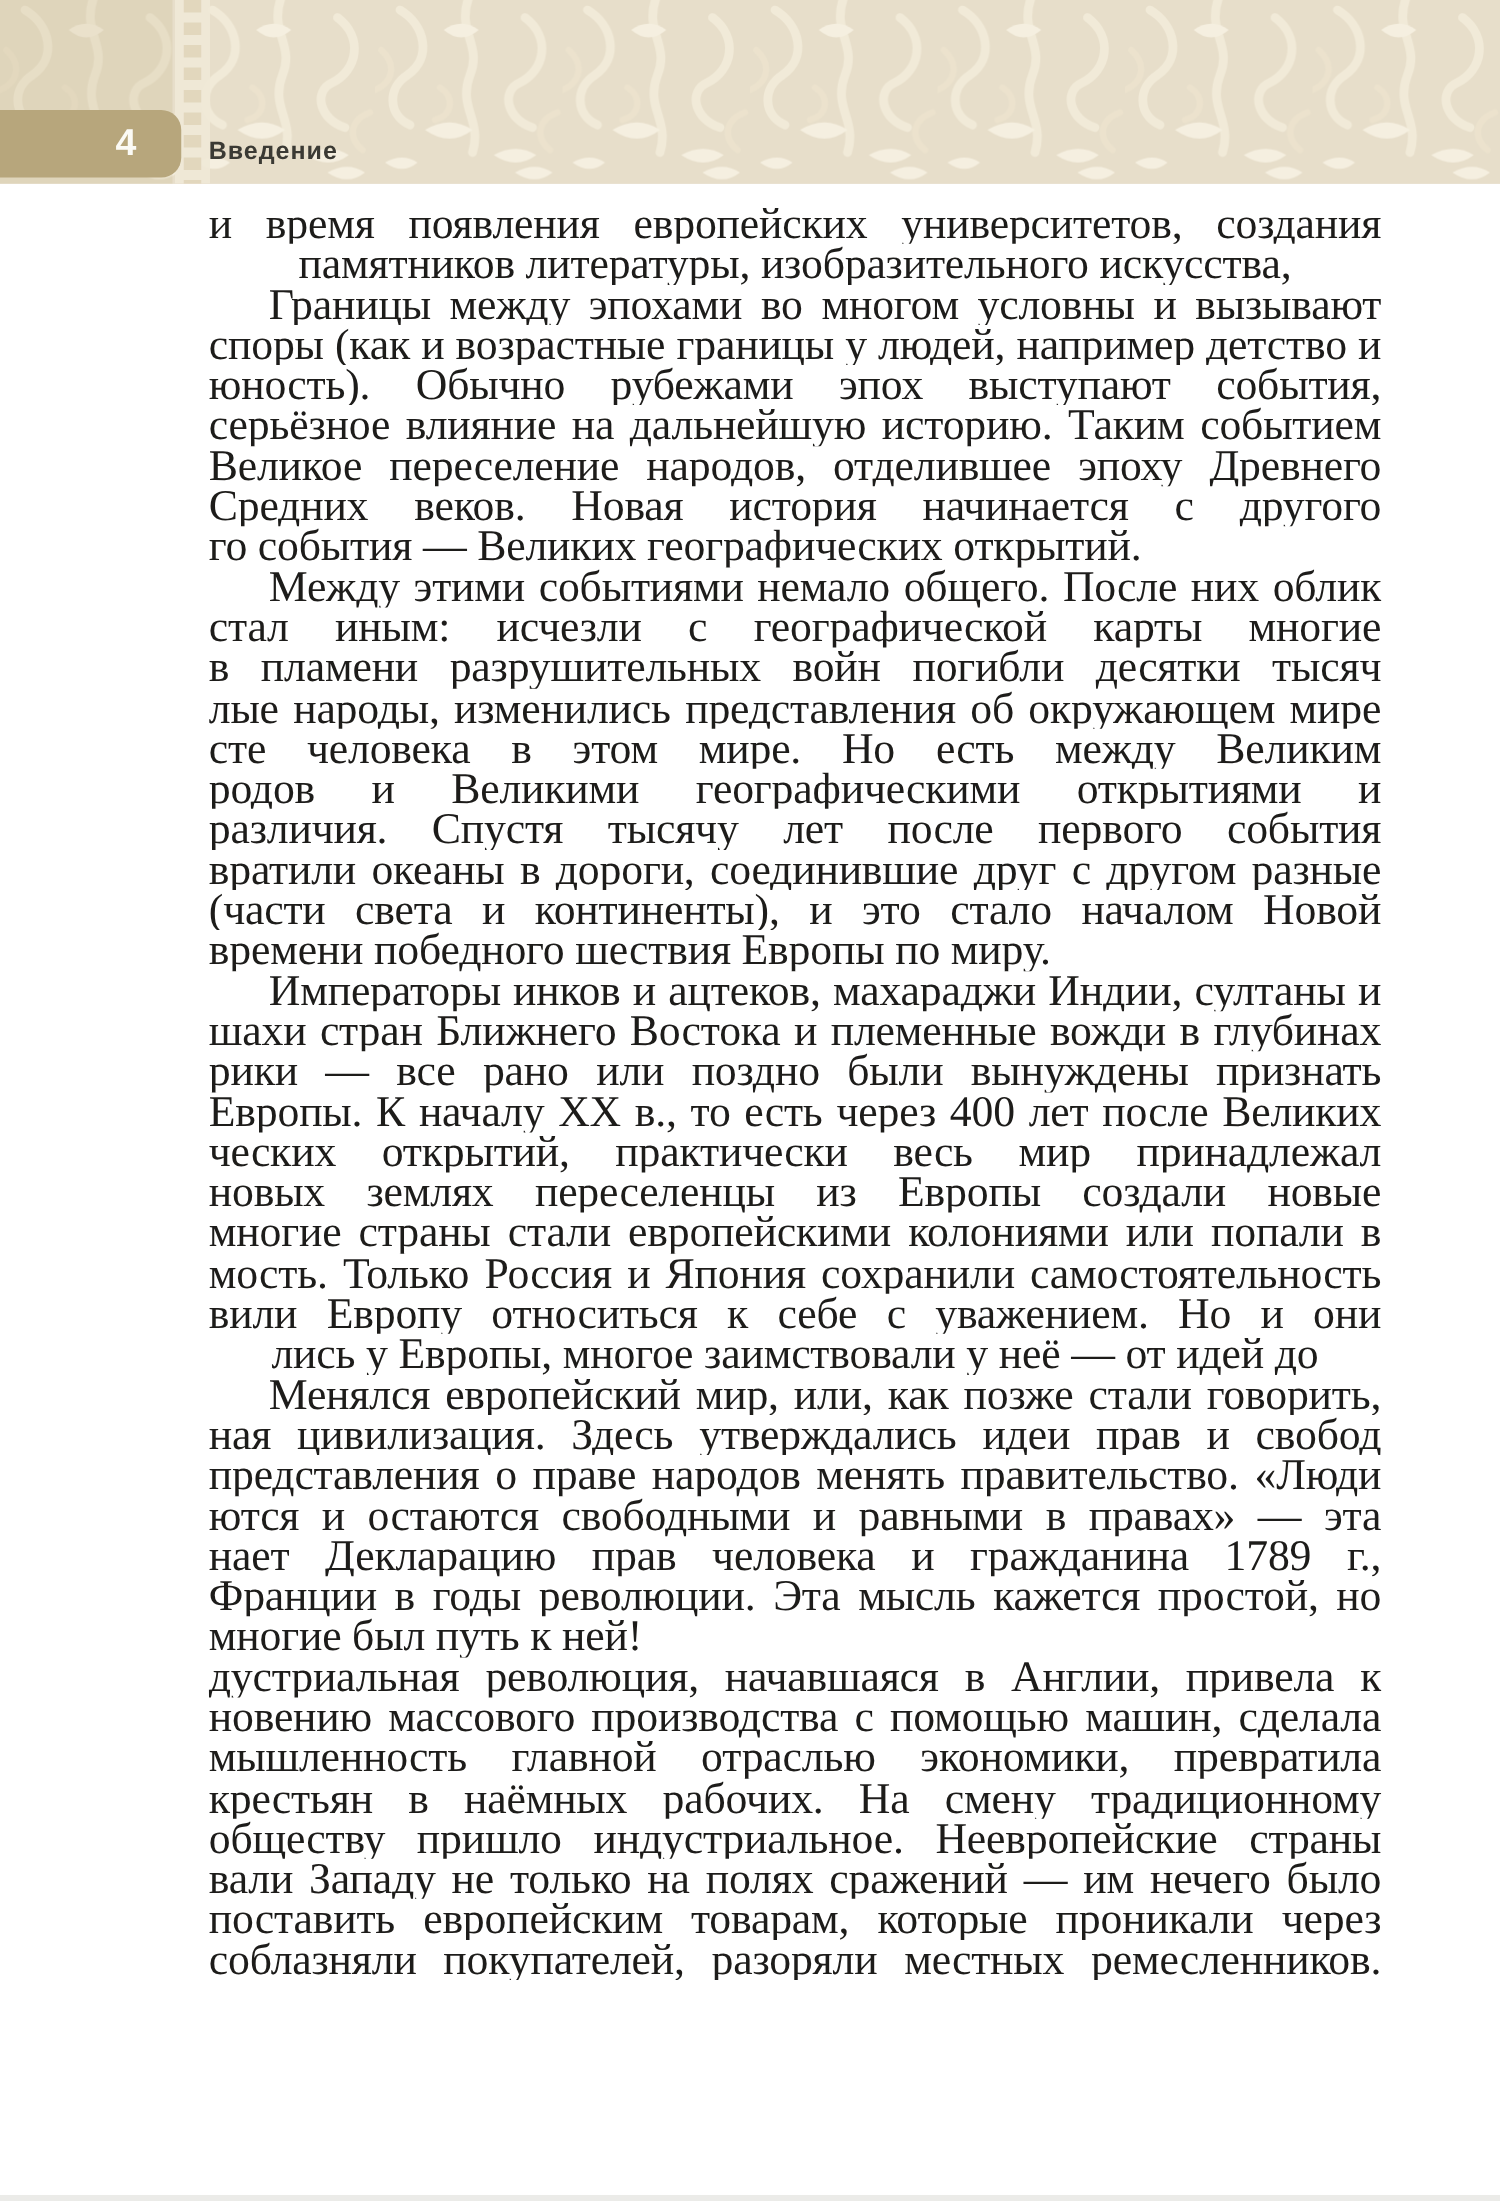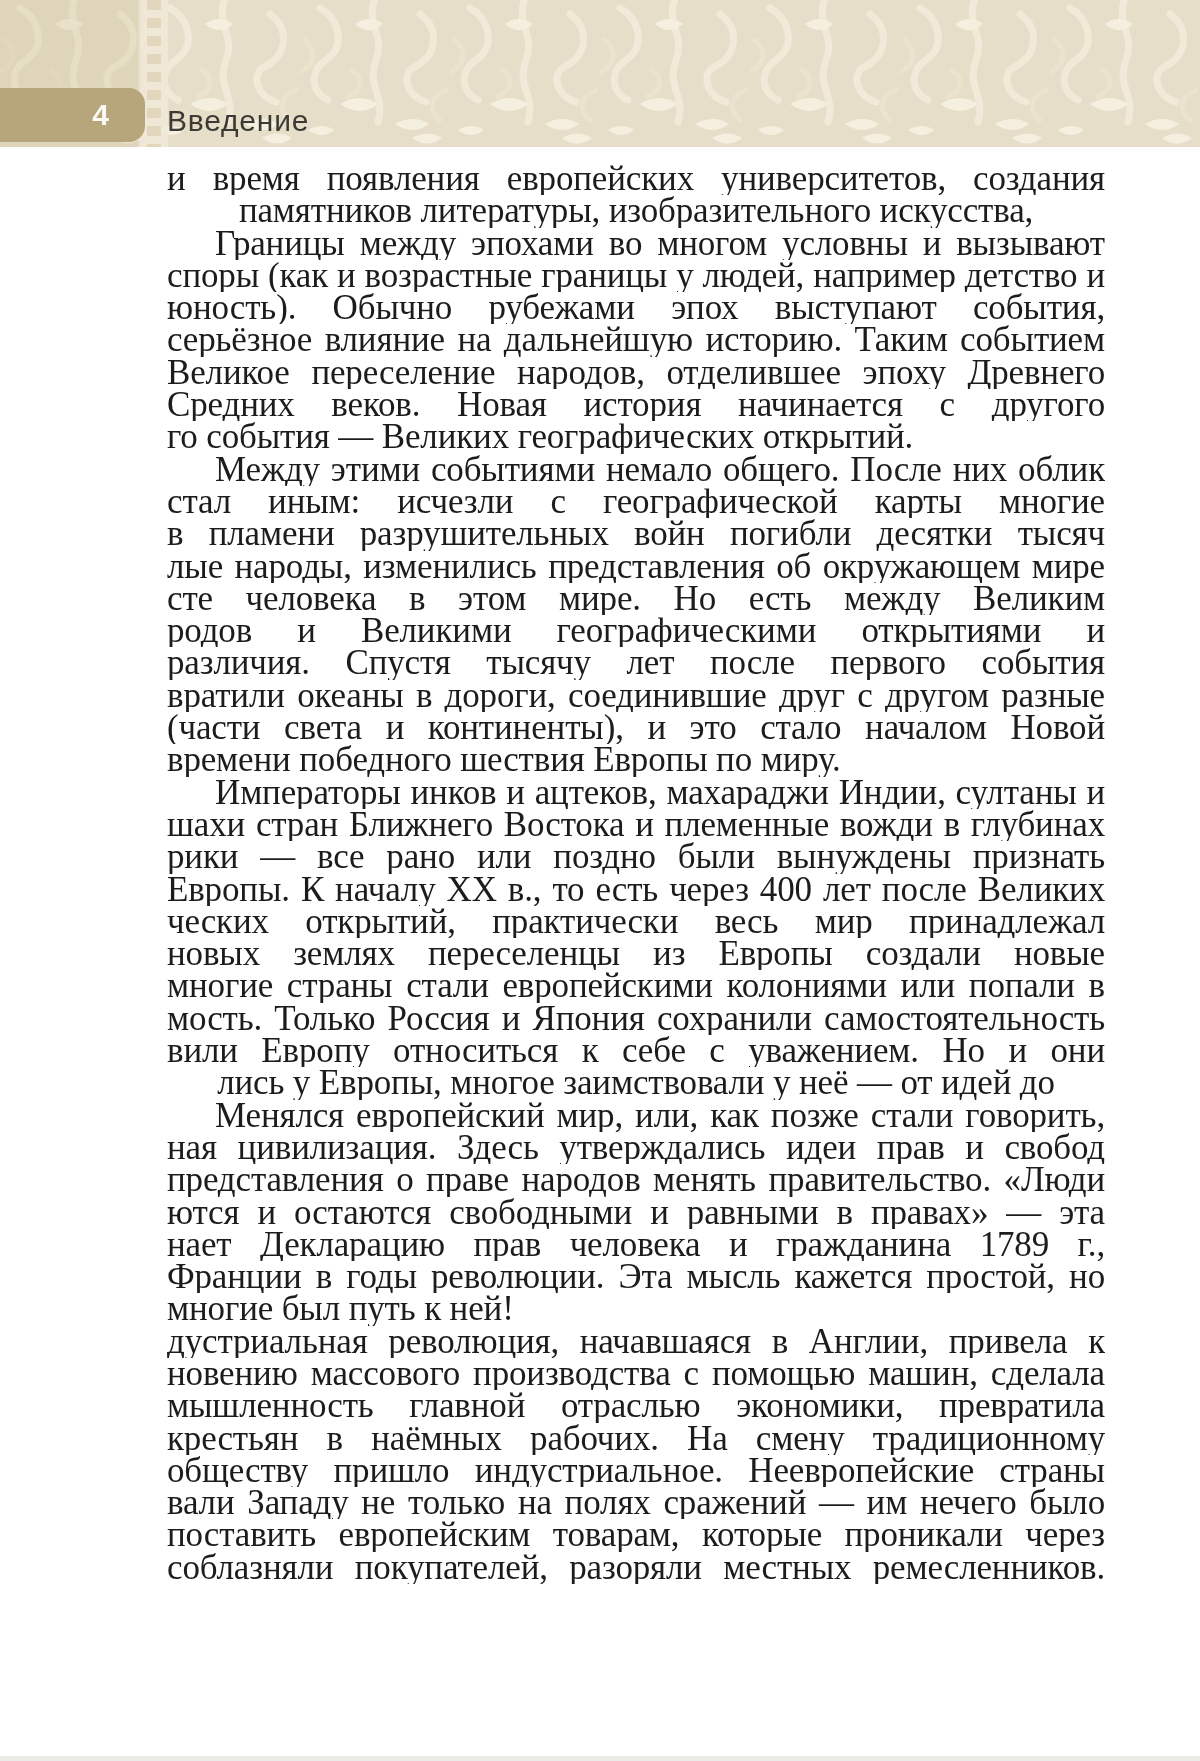--- a/index.html
+++ b/index.html
@@ -31,21 +31,21 @@
   }
   .num {
     font-family: "Liberation Sans", "DejaVu Sans", sans-serif;
     font-weight: bold; font-size: 30px;
     color: var(--num-color, #fbfaf5);
     line-height: 1;
   }
   .title {
     position: absolute; left: 167px; top: 107px;
     font-family: "Liberation Sans", "DejaVu Sans", sans-serif;
-    font-weight: normal; font-size: 30px;
+    font-weight: bold; font-size: 20px;
     letter-spacing: 0.8px;
     color: var(--title-color, #3b3a34);
     line-height: 28px;
   }
 
   
   .text {
     position: absolute; left: 167px; top: 163px;
     width: 938px;
     font-size: 35px; line-height: 32.3px;

